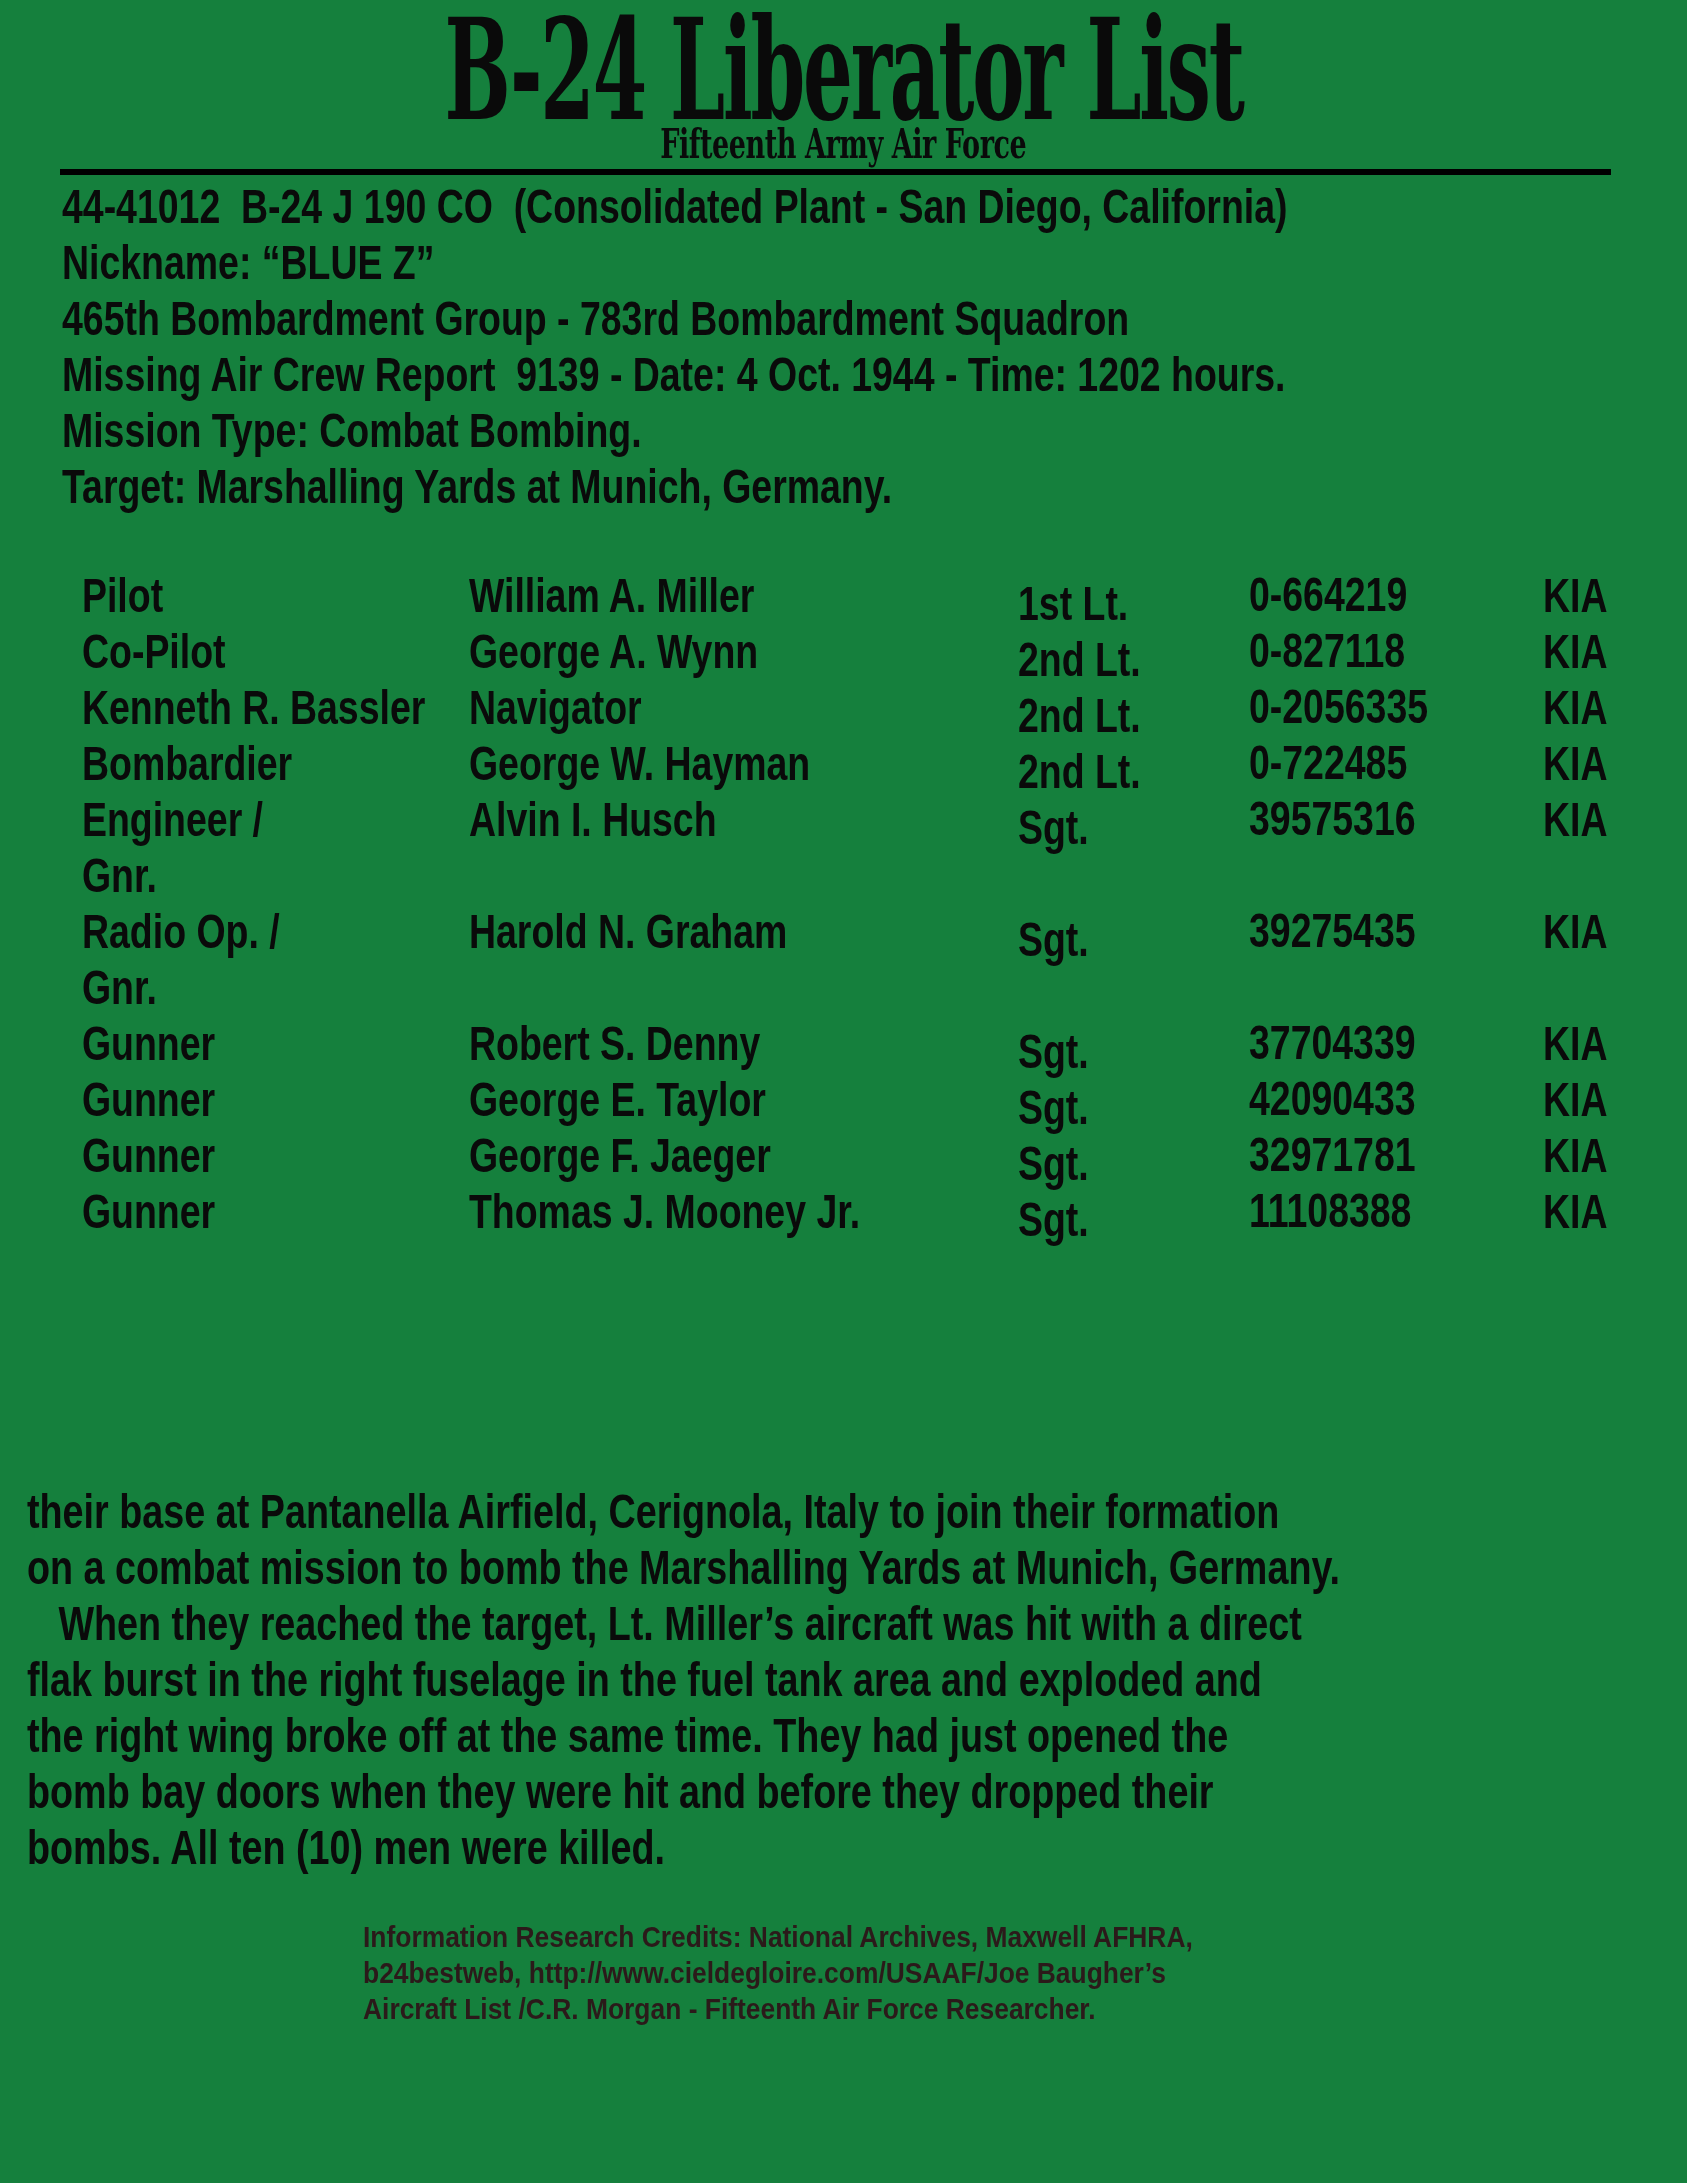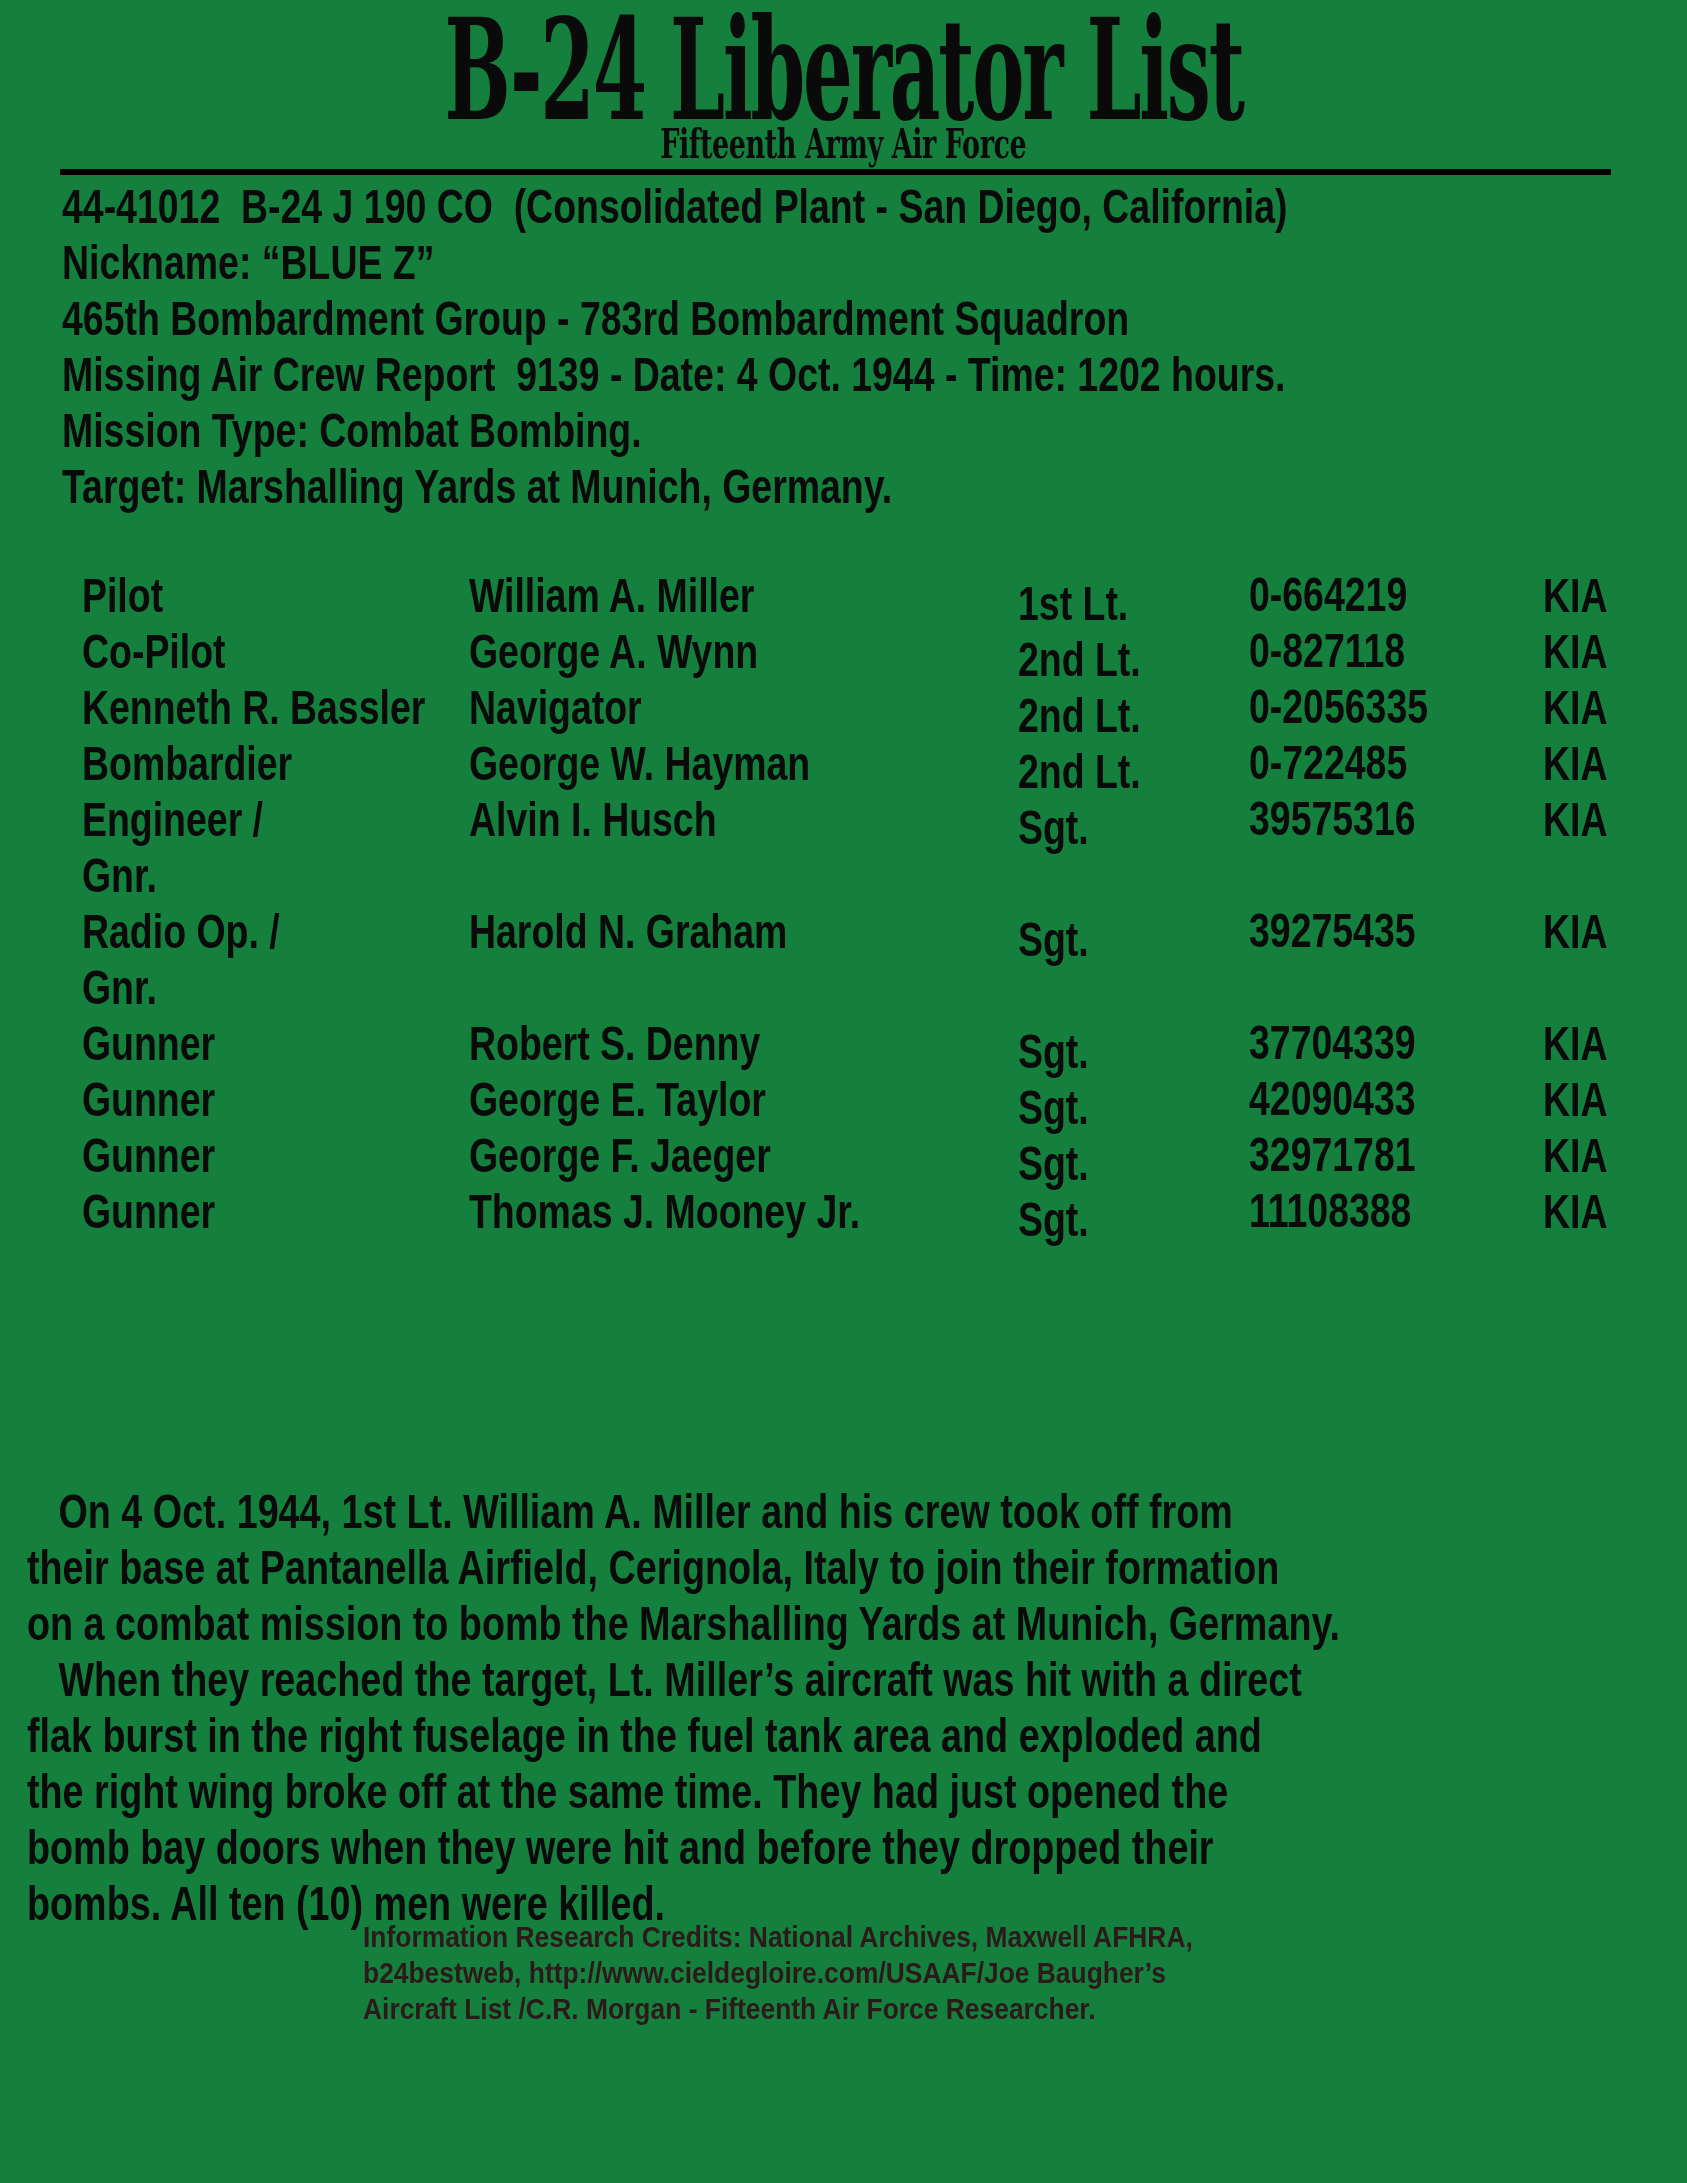--- a/index.html
+++ b/index.html
@@ -214,21 +214,20 @@
       <div class="crow">
         <div class="cell role"><div class="cell"><span class="cond">Gunner</span></div></div>
         <div class="cell name"><span class="cond">Thomas J. Mooney Jr.</span></div>
         <div class="cell rank"><span class="cond">Sgt.</span></div>
         <div class="cell serial"><span class="cond">11108388</span></div>
         <div class="cell status"><span class="cond">KIA</span></div>
       </div>
     </div>
 
   <div class="story" id="story-block">
-      <div class="line"><span class="cond">   On 4 Oct. 1944, 1st Lt. William A. Miller and his crew took off from</span></div>
       <div class="line"><span class="cond">their base at Pantanella Airfield, Cerignola, Italy to join their formation</span></div>
       <div class="line"><span class="cond">on a combat mission to bomb the Marshalling Yards at Munich, Germany.</span></div>
       <div class="line"><span class="cond">   When they reached the target, Lt. Miller’s aircraft was hit with a direct</span></div>
       <div class="line"><span class="cond">flak burst in the right fuselage in the fuel tank area and exploded and</span></div>
       <div class="line"><span class="cond">the right wing broke off at the same time. They had just opened the</span></div>
       <div class="line"><span class="cond">bomb bay doors when they were hit and before they dropped their</span></div>
       <div class="line"><span class="cond">bombs. All ten (10) men were killed.</span></div>
     </div>
 
   <div class="credits" id="credits-block">

